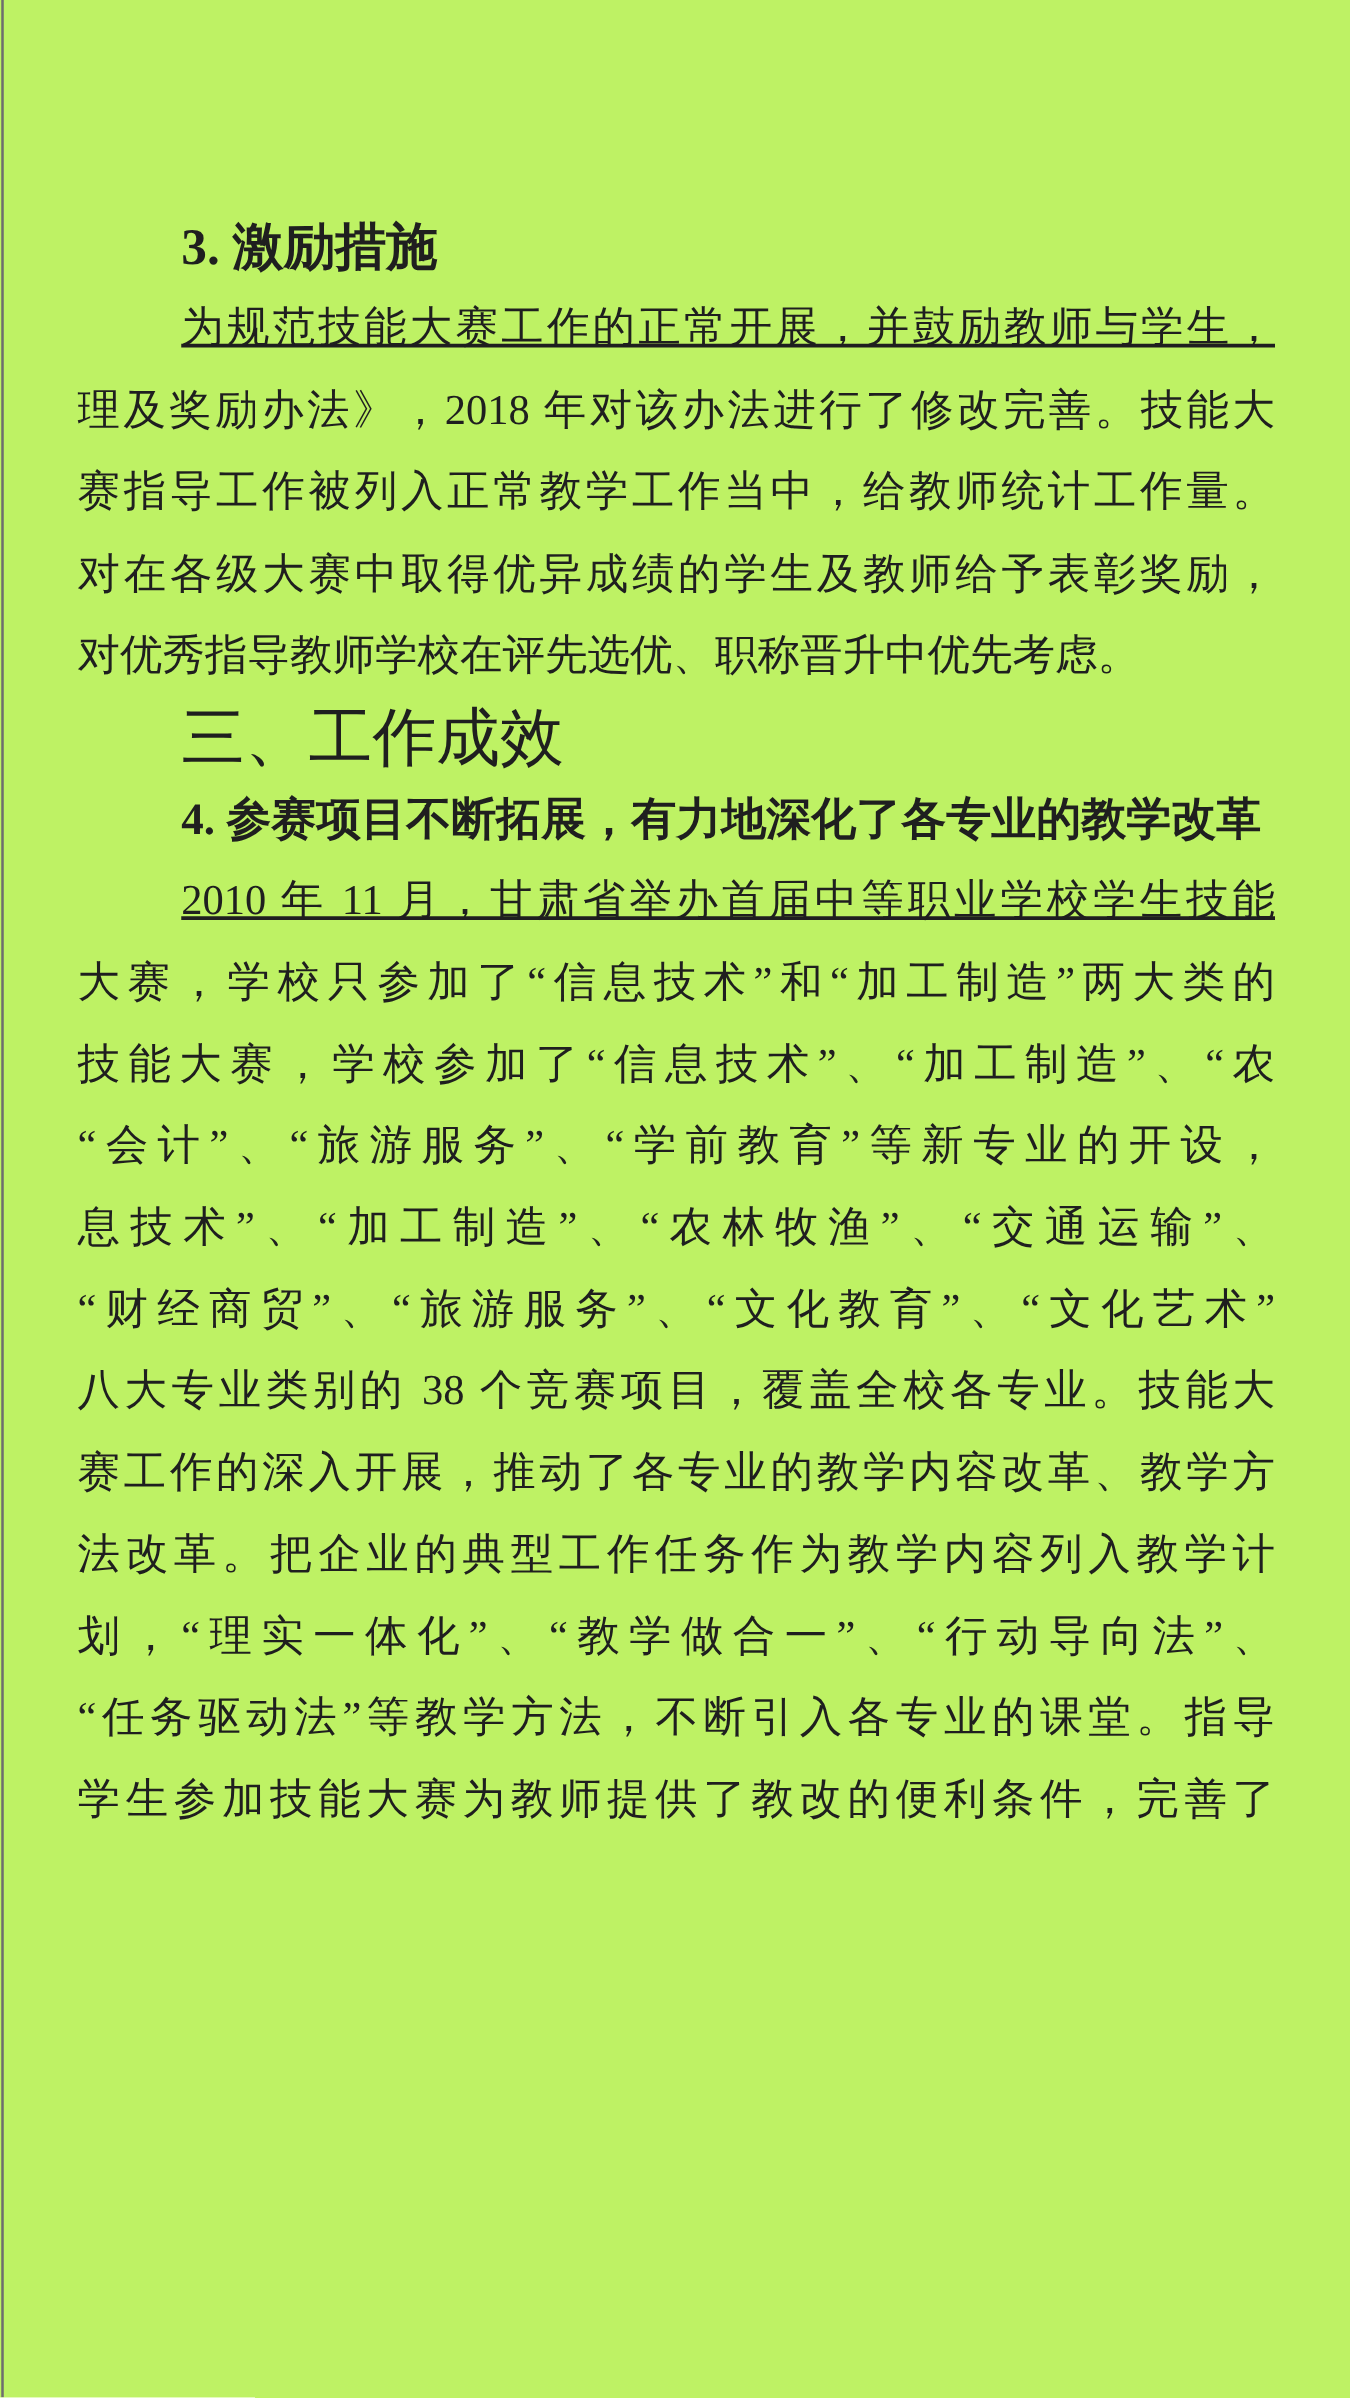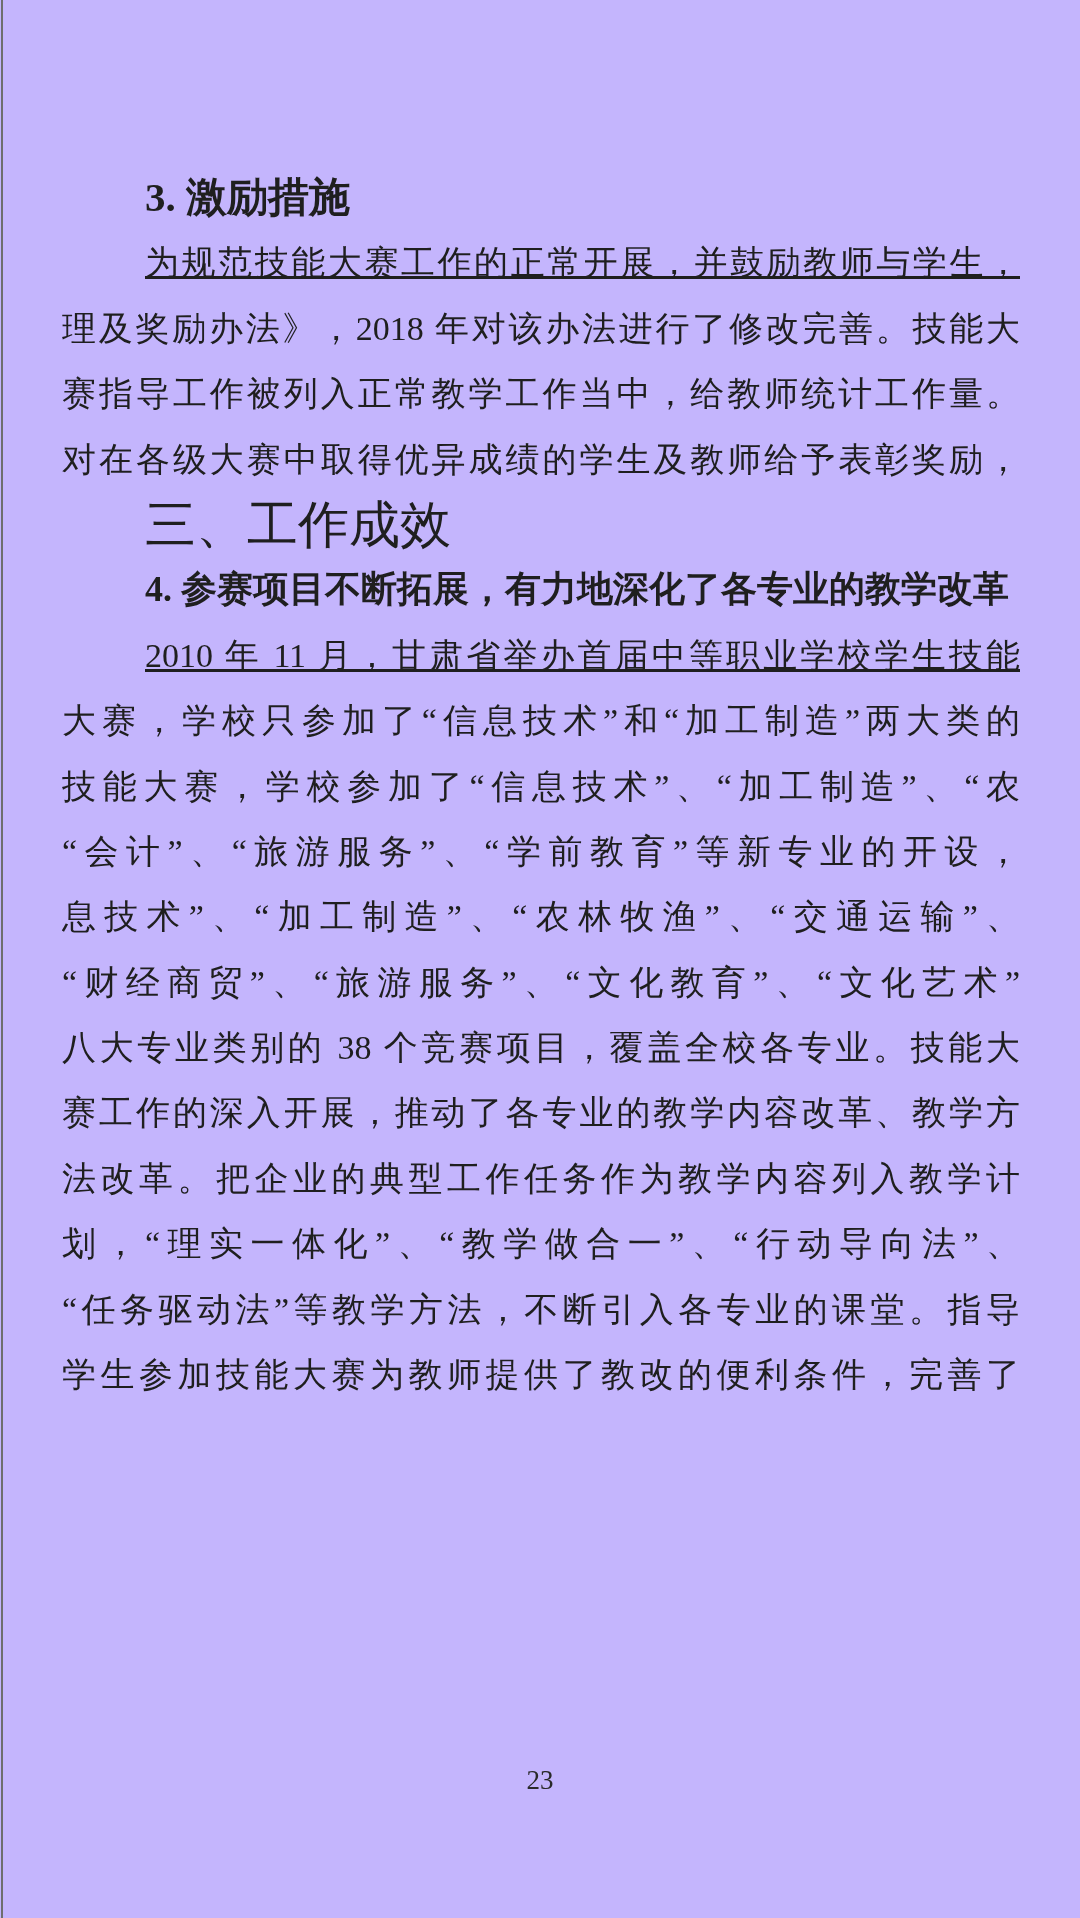--- a/index.html
+++ b/index.html
@@ -4,21 +4,21 @@
 <style>
   html, body {
     margin: 0;
     padding: 0;
     background: #ffffff;
   }
   .page {
     position: relative;
     width: 1080px;
     height: 1918px;
-    background: #c4b5fd;
+    background: #bef264;
     color: #1f1f1f;
     font-family: "Liberation Serif", "DejaVu Serif", serif;
     overflow: hidden;
   }
   .edge-line {
     position: absolute;
     left: 1px;
     top: 0;
     width: 2px;
     height: 100%;
@@ -75,29 +75,29 @@
 <body>
 
 <div class="page">
   <div class="edge-line"></div>
   <div class="content">
       <div class="line heading-sub">3. 激励措施</div>
       <div class="line body-indent">为规范技能大赛工作的正常开展，并鼓励教师与学生，</div>
       <div class="line body">理及奖励办法》，2018 年对该办法进行了修改完善。技能大</div>
       <div class="line body">赛指导工作被列入正常教学工作当中，给教师统计工作量。</div>
       <div class="line body">对在各级大赛中取得优异成绩的学生及教师给予表彰奖励，</div>
+      <div class="line body-end">对优秀指导教师学校在评先选优、职称晋升中优先考虑。</div>
       <div class="line heading-main">三、工作成效</div>
       <div class="line heading-bold">4. 参赛项目不断拓展，有力地深化了各专业的教学改革</div>
       <div class="line body-indent">2010 年 11 月，甘肃省举办首届中等职业学校学生技能</div>
       <div class="line body">大赛，学校只参加了“信息技术”和“加工制造”两大类的</div>
       <div class="line body">技能大赛，学校参加了“信息技术”、“加工制造”、“农</div>
       <div class="line body">“会计”、“旅游服务”、“学前教育”等新专业的开设，</div>
       <div class="line body">息技术”、“加工制造”、“农林牧渔”、“交通运输”、</div>
       <div class="line body">“财经商贸”、“旅游服务”、“文化教育”、“文化艺术”</div>
       <div class="line body">八大专业类别的 38 个竞赛项目，覆盖全校各专业。技能大</div>
       <div class="line body">赛工作的深入开展，推动了各专业的教学内容改革、教学方</div>
       <div class="line body">法改革。把企业的典型工作任务作为教学内容列入教学计</div>
       <div class="line body">划，“理实一体化”、“教学做合一”、“行动导向法”、</div>
       <div class="line body">“任务驱动法”等教学方法，不断引入各专业的课堂。指导</div>
       <div class="line body">学生参加技能大赛为教师提供了教改的便利条件，完善了</div>
     </div>
-  <div class="page-number">23</div>
 </div>
 
 </body></html>

